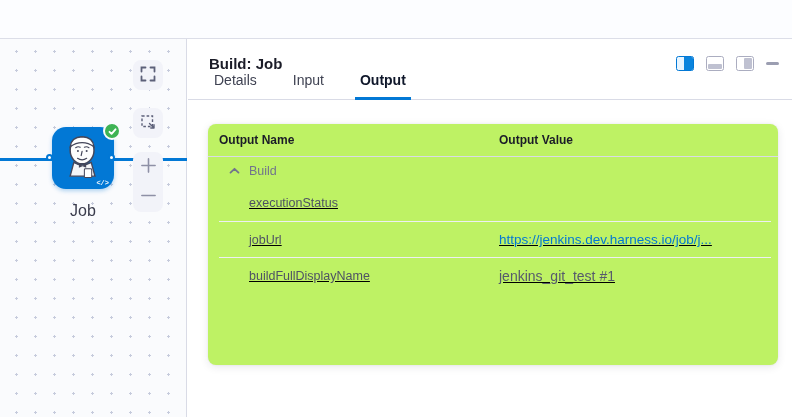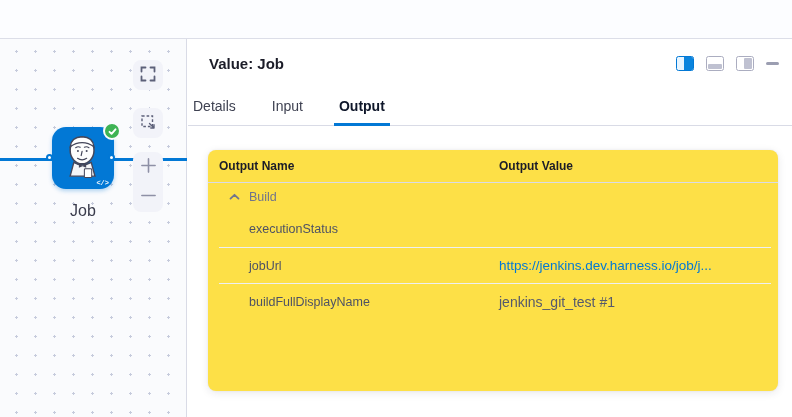--- a/index.html
+++ b/index.html
@@ -50,35 +50,35 @@
   .licon.split { border: 1.5px solid #0278d5; background: #e8f5ff; overflow: hidden; }
   .licon.split .fill { position: absolute; right: 0; top: 0; bottom: 0; width: 55%; background: #0b84dd; }
   .licon.bottom { border: 1.5px solid #abadc0; background: #fff; overflow: hidden; }
   .licon.bottom .fill { position: absolute; left: 1px; right: 1px; bottom: 1px; height: 5px;
                         background: #bfc1d1; border-radius: 1px; }
   .licon.rightp { border: 1.5px solid #abadc0; background: #fff; overflow: hidden; }
   .licon.rightp .fill { position: absolute; right: 1px; top: 1px; bottom: 1px; width: 8px;
                         background: #bfc1d1; border-radius: 1px; }
   .dash { width: 13px; height: 2.5px; background: #9b9eb1; border-radius: 2px; cursor: pointer; }
 
-  .tabs { display: flex; gap: 26px; margin-top: 26px; 
+  .tabs { display: flex; gap: 26px; padding-left: 21px;
           border-bottom: 1px solid #d9dbe6; text-align: right; }
   .tab { font-size: 14px; color: #3f4252; padding: 0 5px 9px; border-bottom: 3px solid transparent;
          margin-bottom: -1px; cursor: pointer; }
   .tab.active { font-weight: 700; color: #0f172a; border-bottom-color: #0278d5; }
 
   
-  .card { margin: 24px 0 0 20px; width: 570px; height: 241px; background: #fde047; border-radius: 8px;
+  .card { margin: 24px 0 0 20px; width: 570px; height: 241px; background: #bef264; border-radius: 8px;
           box-shadow: 0 2px 8px rgba(40,41,61,.10), 0 0 2px rgba(40,41,61,.08); overflow: hidden; }
   .card-header { display: grid; grid-template-columns: 280px 1fr; align-items: center;
                  height: 33px; padding-left: 11px; border-bottom: 1px solid #d9dbe6;
                  font-size: 12px; font-weight: 700; color: #1b1c28; }
   .group-row { display: flex; align-items: center; gap: 9px; height: 28px; padding-left: 21px;
                color: #71748c; font-size: 12.5px; cursor: pointer; }
-  .rows { margin: 0 7px 0 11px; }
+  .rows { margin: 0 7px 0 11px; text-decoration: underline; }
   .row { display: grid; grid-template-columns: 250px 1fr; align-items: center;
          height: 36.2px; padding-left: 30px; border-top: 1px solid #edeff4; }
   .row:first-child { border-top: none; }
   .row-name { font-size: 12.5px; color: #4e5264; }
   .row-value { font-size: 14px; color: #565a6c; }
   .row-value.link { font-size: 13.5px; color: #0278d5; cursor: pointer; }
 </style>
 </head>
 <body>
 
@@ -145,21 +145,21 @@
         <svg width="17" height="17" viewBox="0 0 18 18" stroke="#8e90a6" stroke-width="1.7" stroke-linecap="round">
           <path d="M2 9 H16"></path>
         </svg>
       </span>
     </button>
   </div>
 </div>
 
 <div class="panel">
   <div class="panel-header">
-    <div class="panel-title">Value: Job</div>
+    <div class="panel-title">Build: Job</div>
     <div class="header-icons">
       <div class="licon split">
           <div class="fill"></div>
         </div>
       <div class="licon bottom">
           <div class="fill"></div>
         </div>
       <div class="licon rightp">
           <div class="fill"></div>
         </div>

